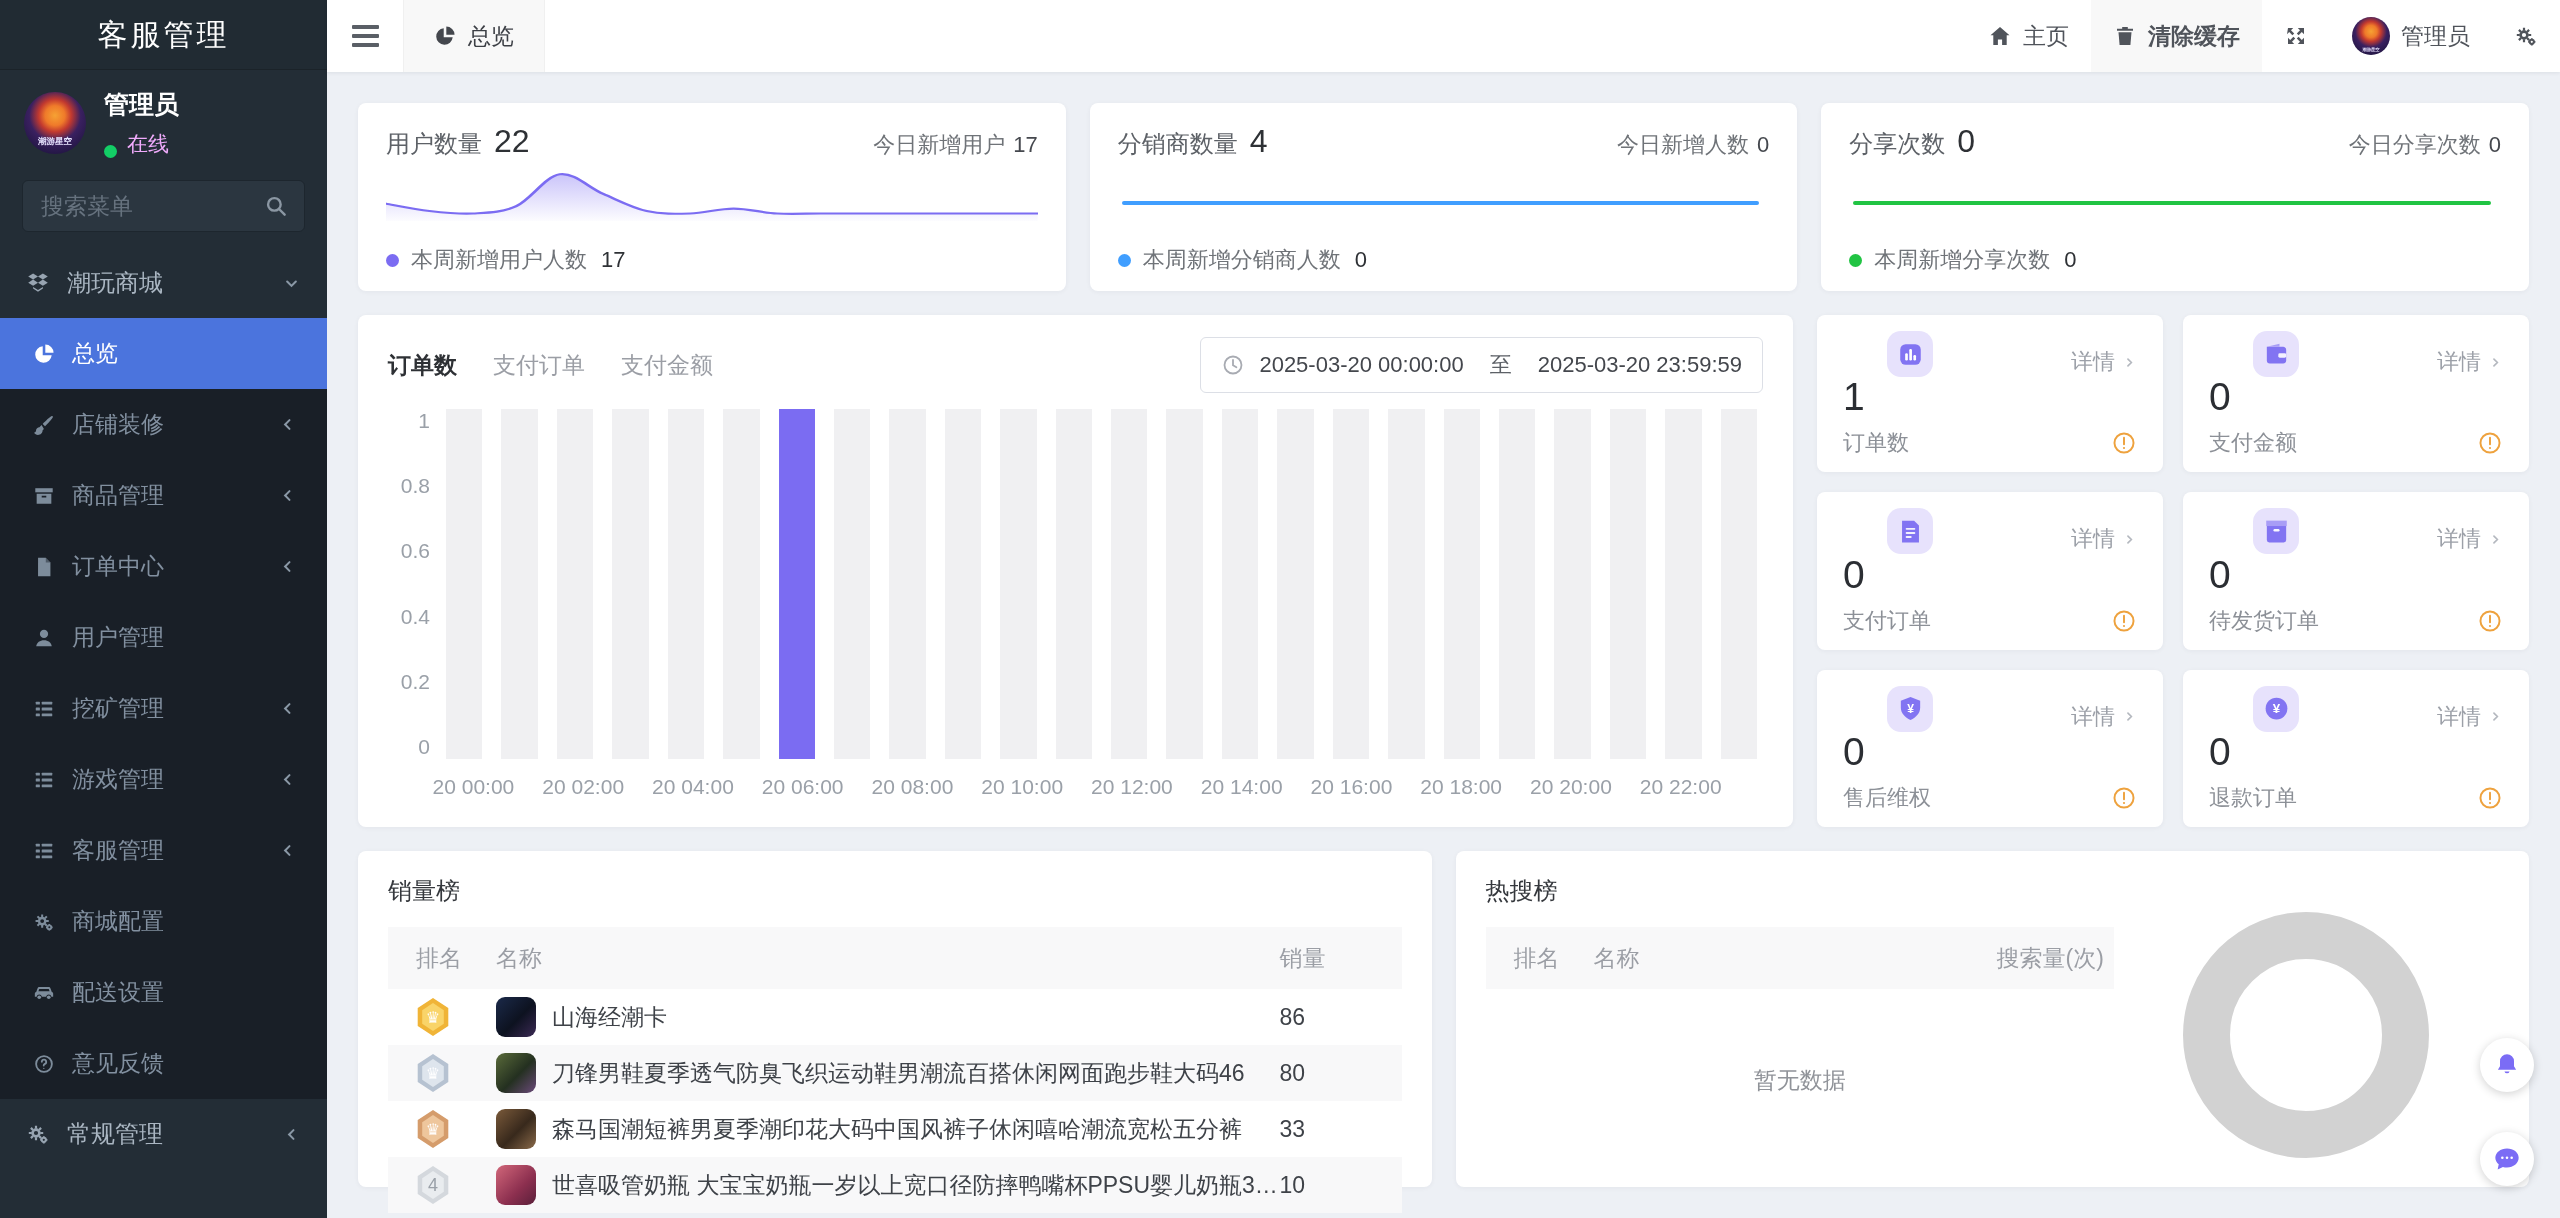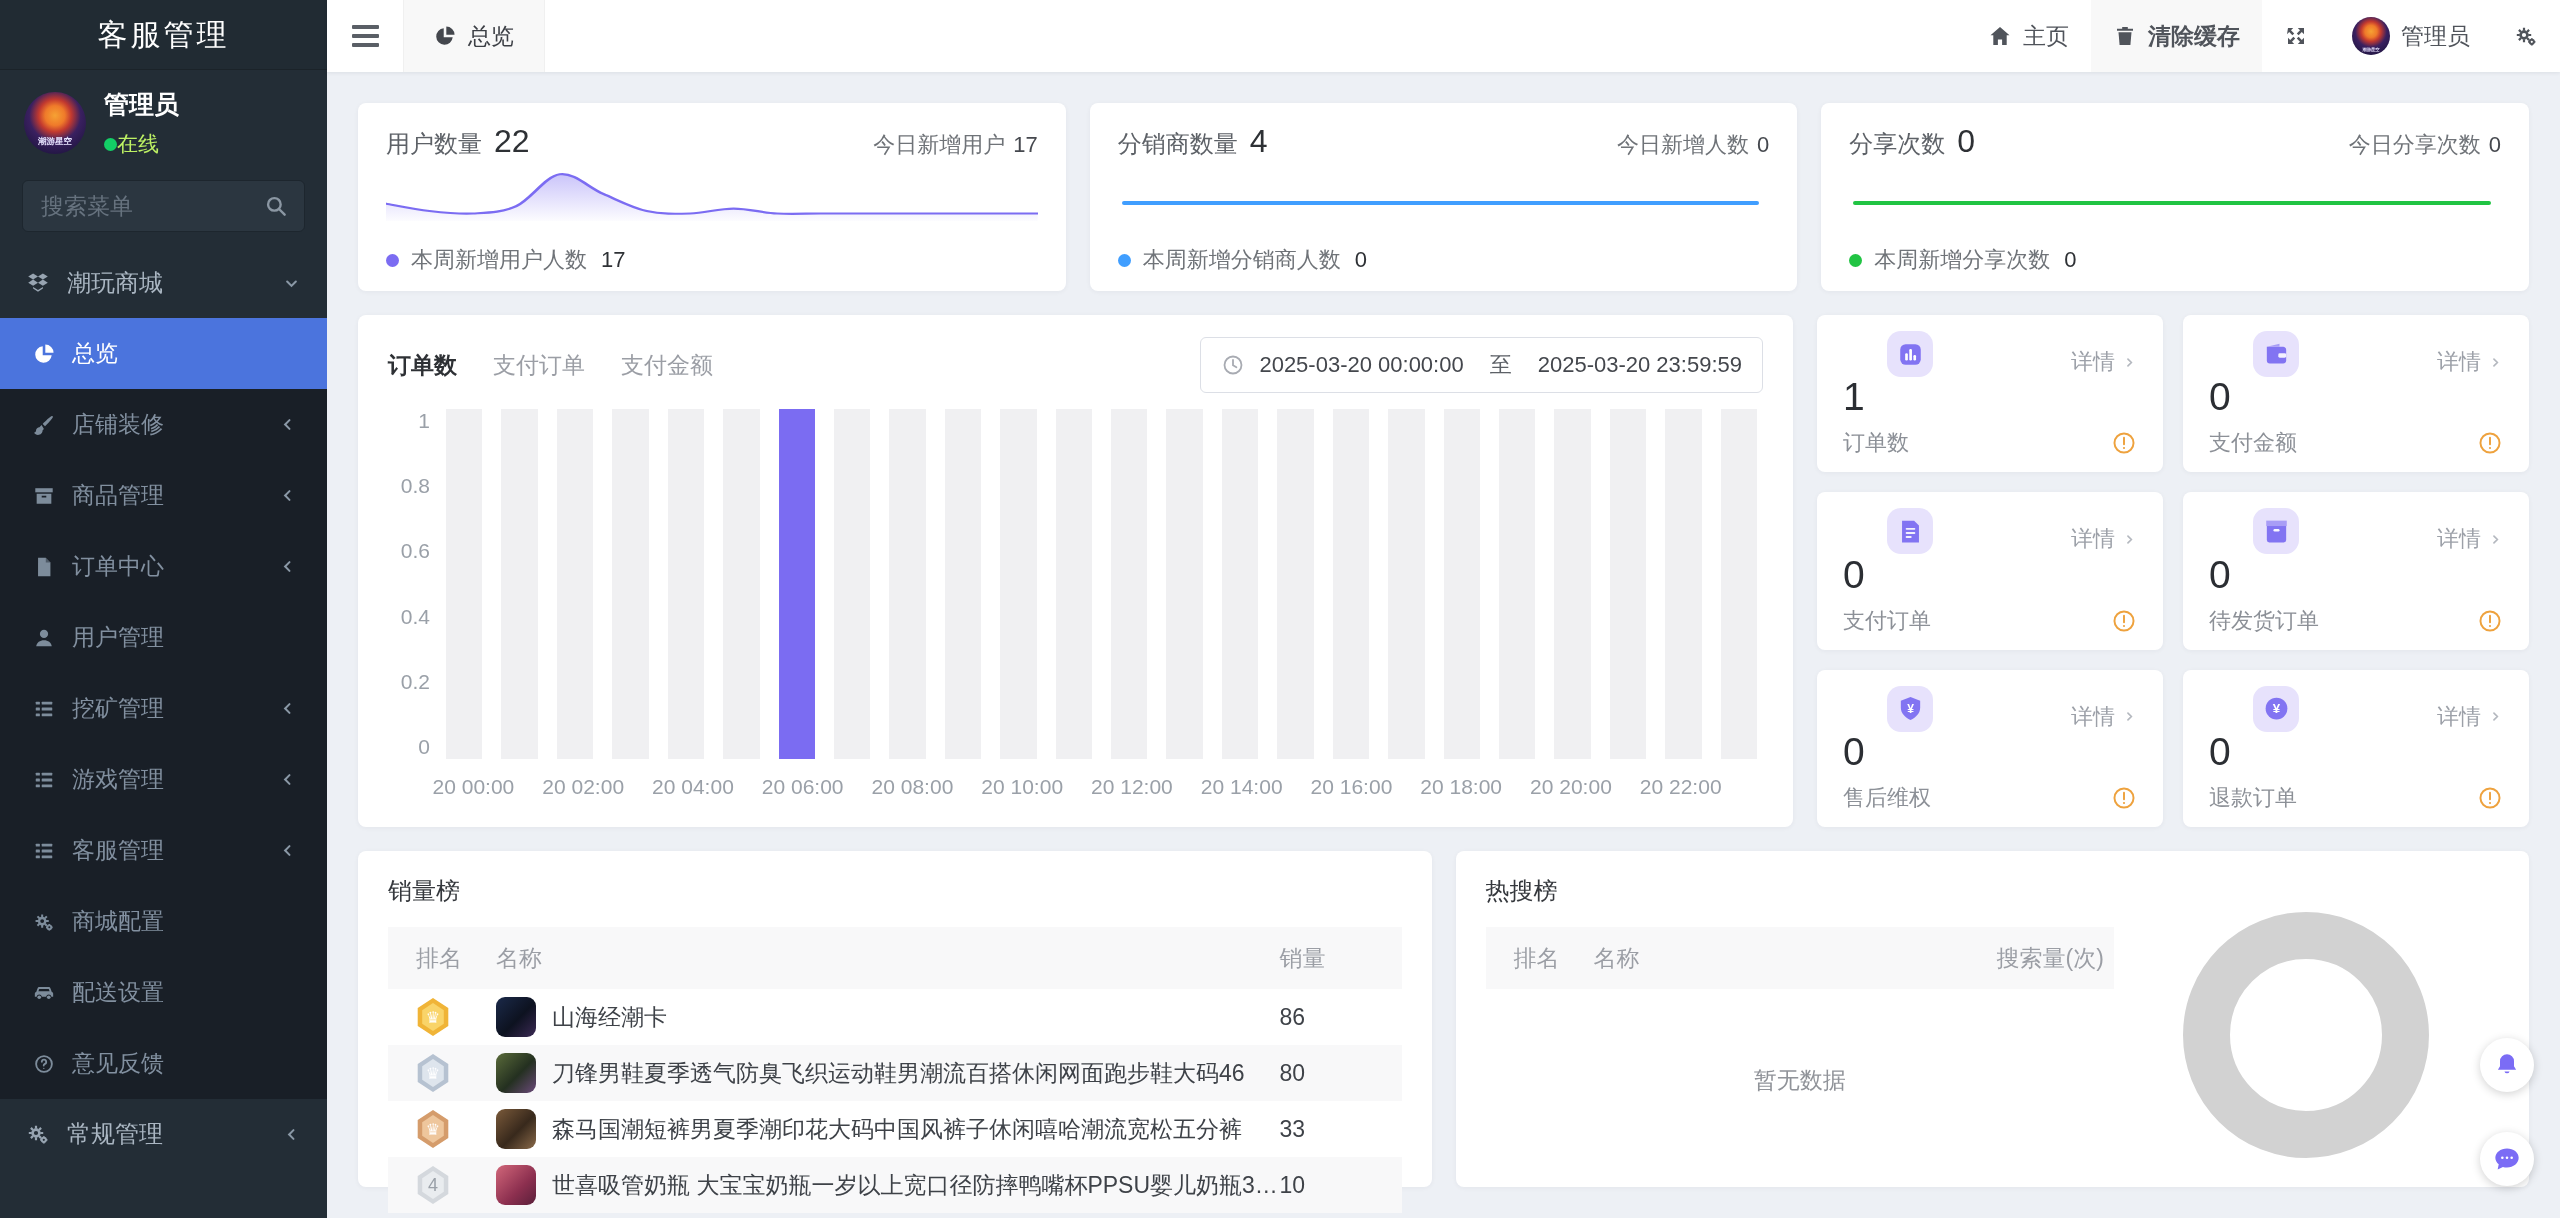--- a/index.html
+++ b/index.html
@@ -10,21 +10,21 @@
 
   
   .sidebar{width:327px;min-width:327px;background:#232d36;display:flex;flex-direction:column;overflow:hidden;}
   .side-title{height:70px;line-height:70px;text-align:center;color:#fff;font-size:30px;letter-spacing:3px;background:#212b33;border-bottom:1px solid rgba(0,0,0,.18);}
   .side-user{display:flex;align-items:center;gap:18px;padding:18px 24px 12px;}
   .brand-avatar{position:relative;width:62px;height:62px;border-radius:50%;flex:none;overflow:hidden;
     background:radial-gradient(circle at 50% 38%,#f6a233 0%,#ef7a2a 20%,#c2392f 33%,#3a2060 52%,#241746 78%,#1d1238 100%);
     display:flex;align-items:flex-end;justify-content:center;}
   .brand-avatar .avatar-text{font-size:10px;color:#e8e4ff;padding-bottom:6px;font-weight:bold;white-space:nowrap;transform:scale(.85);}
   .user-name{color:#fff;font-size:25px;font-weight:bold;}
-  .user-status{display:flex;align-items:center;gap:0;margin-top:9px;color:#bef264;font-size:21px;}
+  .user-status{display:flex;align-items:flex-end;gap:10px;margin-top:9px;color:#f0abfc;font-size:21px;}
   .status-dot{width:13px;height:13px;border-radius:50%;background:#13ce66;}
   .side-search{position:relative;margin:10px 22px 16px;}
   .side-search input{width:100%;height:52px;background:#2b3640;border:1px solid #1d262e;border-radius:6px;
     color:#cfd6dd;font-size:23px;padding:0 52px 0 18px;outline:none;font-family:inherit;}
   .side-search input::placeholder{color:#66727e;}
   .side-search .s-icon{position:absolute;right:16px;top:50%;transform:translateY(-50%);width:26px;height:26px;color:#8b97a3;}
   .side-menu{flex:1;overflow:hidden;}
   .root-item{height:70px;display:flex;align-items:center;gap:17px;padding:0 26px;color:#aab6c2;font-size:24px;cursor:pointer;}
   .ic{width:24px;height:24px;flex:none;}
   .root-item .ic{color:#97a4b1;}

